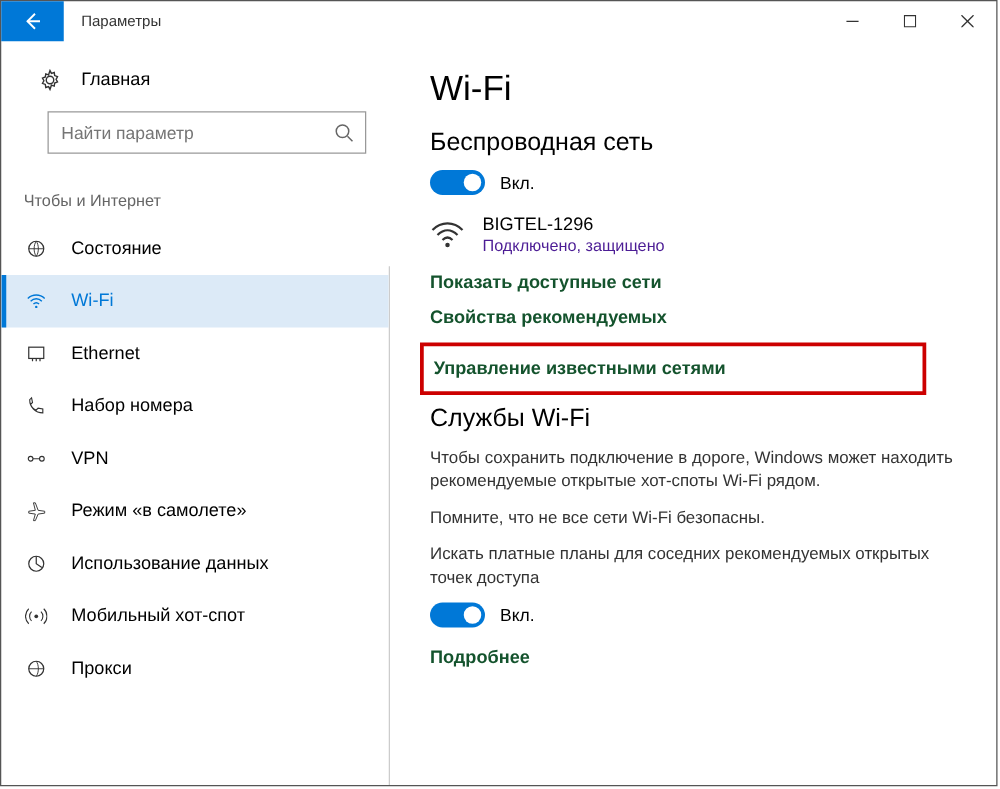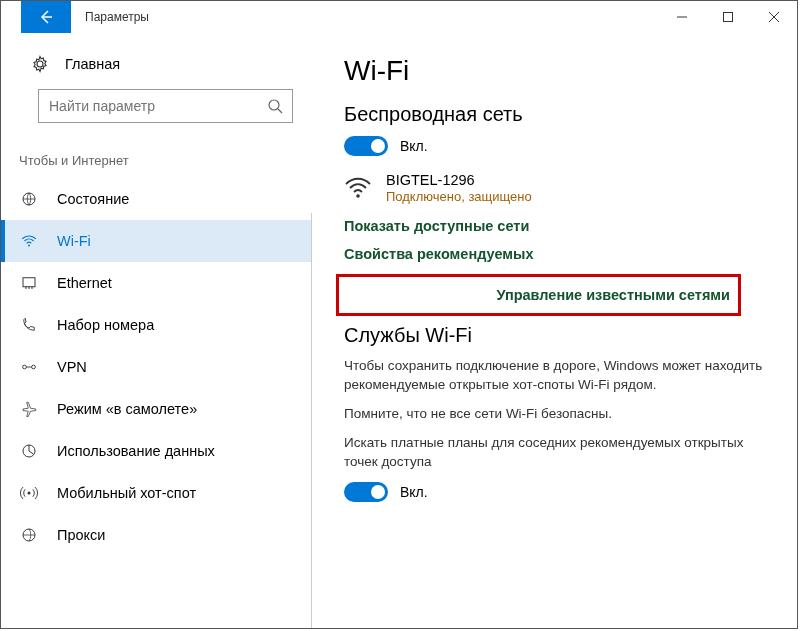--- a/index.html
+++ b/index.html
@@ -18,21 +18,20 @@
   height: 629px;
   display: flex;
   flex-direction: column;
   background: #fff;
 }
 .titlebar {
   height: 32px;
   display: flex;
   align-items: stretch;
   border-bottom: 0;
-  padding-left: 20px;
 }
 .back-btn {
   width: 50px;
   background: #0078d7;
   color: #fff;
   display: flex;
   align-items: center;
   justify-content: center;
   font-size: 16px;
 }
@@ -171,35 +170,34 @@
 }
 .toggle-label { font-size: 14px; }
 .network-block {
   display: flex;
   align-items: center;
   gap: 14px;
   margin: 6px 0 14px 0;
 }
 .wifi-signal { color: #333; }
 .net-name { font-size: 14.5px; line-height: 1.2; }
-.net-status { font-size: 13px; color: #a16207; }
+.net-status { font-size: 13px; color: #4c1d95; }
 .link {
   display: block;
   color: #14532d;
   font-size: 14.5px;
   margin: 10px 0 12px 0;
   cursor: pointer;
   font-weight: bold;
 }
 .link.highlight {
   border: 3px solid #c00;
   padding: 10px 8px;
   margin: 0 -8px 8px -8px;
   width: calc(100% - 20px);
-  text-align: right;
 }
 .para {
   font-size: 13.5px;
   color: #333;
   line-height: 1.4;
   margin: 8px 0 10px 0;
 }
 svg { display: block; }
 </style>
 </head>
@@ -386,15 +384,16 @@
       <p class="para">Помните, что не все сети Wi-Fi безопасны.</p>
       <p class="para">Искать платные планы для соседних рекомендуемых открытых точек доступа</p>
 
       <div class="toggle">
         <div class="toggle-track">
             <div class="toggle-thumb"></div>
           </div>
         <span class="toggle-label">Вкл.</span>
       </div>
 
+      <span class="link">Подробнее</span>
     </div>
   </div>
 </div>
 
 </body></html>

